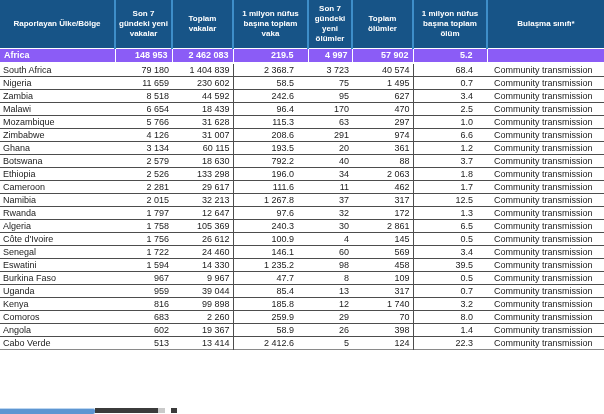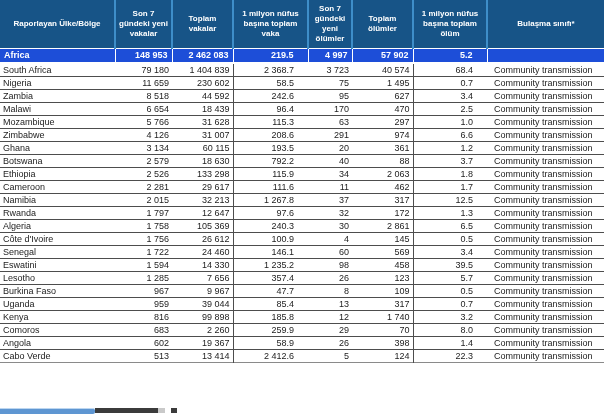--- a/index.html
+++ b/index.html
@@ -14,21 +14,21 @@
   thead th{
     background:#175487;color:#ffffff;font-size:8px;font-weight:bold;
     height:44px;vertical-align:middle;text-align:center;
     padding:2px 3px;line-height:10px;border-bottom:1px solid #ffffff;
     overflow:hidden;
   }
   thead th + th{border-left:2px solid #3E8EC9;}
 
   
   .region-row td{
-    background:#1d4ed8;color:#ffffff;font-weight:bold;font-size:9px;
+    background:#8b5cf6;color:#ffffff;font-weight:bold;font-size:9px;
     padding:1px 4px 1px 4px;line-height:11px;border-bottom:2px solid #ffffff;
     white-space:nowrap;overflow:hidden;
   }
   .region-row td + td{border-left:1px solid #ffffff;}
 
   
   .body-row td{
     font-size:9px;color:#1c1c1c;background:#ffffff;
     padding:1px 3px 0 3px;line-height:11px;
     border-top:1px solid #4d4d4d;overflow:hidden;
@@ -172,21 +172,21 @@
     <td class="c-num c-pm v-sep">792.2</td>
     <td class="c-num">40</td>
     <td class="c-num">88</td>
     <td class="c-num c-pm v-sep">3.7</td>
     <td class="c-class">Community transmission</td>
   </tr>
         <tr class="body-row">
     <td class="c-name">Ethiopia</td>
     <td class="c-num">2 526</td>
     <td class="c-num">133 298</td>
-    <td class="c-num c-pm v-sep">115.9</td>
+    <td class="c-num c-pm v-sep">196.0</td>
     <td class="c-num">34</td>
     <td class="c-num">2 063</td>
     <td class="c-num c-pm v-sep">1.8</td>
     <td class="c-class">Community transmission</td>
   </tr>
         <tr class="body-row">
     <td class="c-name">Cameroon</td>
     <td class="c-num">2 281</td>
     <td class="c-num">29 617</td>
     <td class="c-num c-pm v-sep">111.6</td>
@@ -249,30 +249,20 @@
     <td class="c-name">Eswatini</td>
     <td class="c-num">1 594</td>
     <td class="c-num">14 330</td>
     <td class="c-num c-pm v-sep">1 235.2</td>
     <td class="c-num">98</td>
     <td class="c-num">458</td>
     <td class="c-num c-pm v-sep">39.5</td>
     <td class="c-class">Community transmission</td>
   </tr>
         <tr class="body-row">
-    <td class="c-name">Lesotho</td>
-    <td class="c-num">1 285</td>
-    <td class="c-num">7 656</td>
-    <td class="c-num c-pm v-sep">357.4</td>
-    <td class="c-num">26</td>
-    <td class="c-num">123</td>
-    <td class="c-num c-pm v-sep">5.7</td>
-    <td class="c-class">Community transmission</td>
-  </tr>
-        <tr class="body-row">
     <td class="c-name">Burkina Faso</td>
     <td class="c-num">967</td>
     <td class="c-num">9 967</td>
     <td class="c-num c-pm v-sep">47.7</td>
     <td class="c-num">8</td>
     <td class="c-num">109</td>
     <td class="c-num c-pm v-sep">0.5</td>
     <td class="c-class">Community transmission</td>
   </tr>
         <tr class="body-row">

